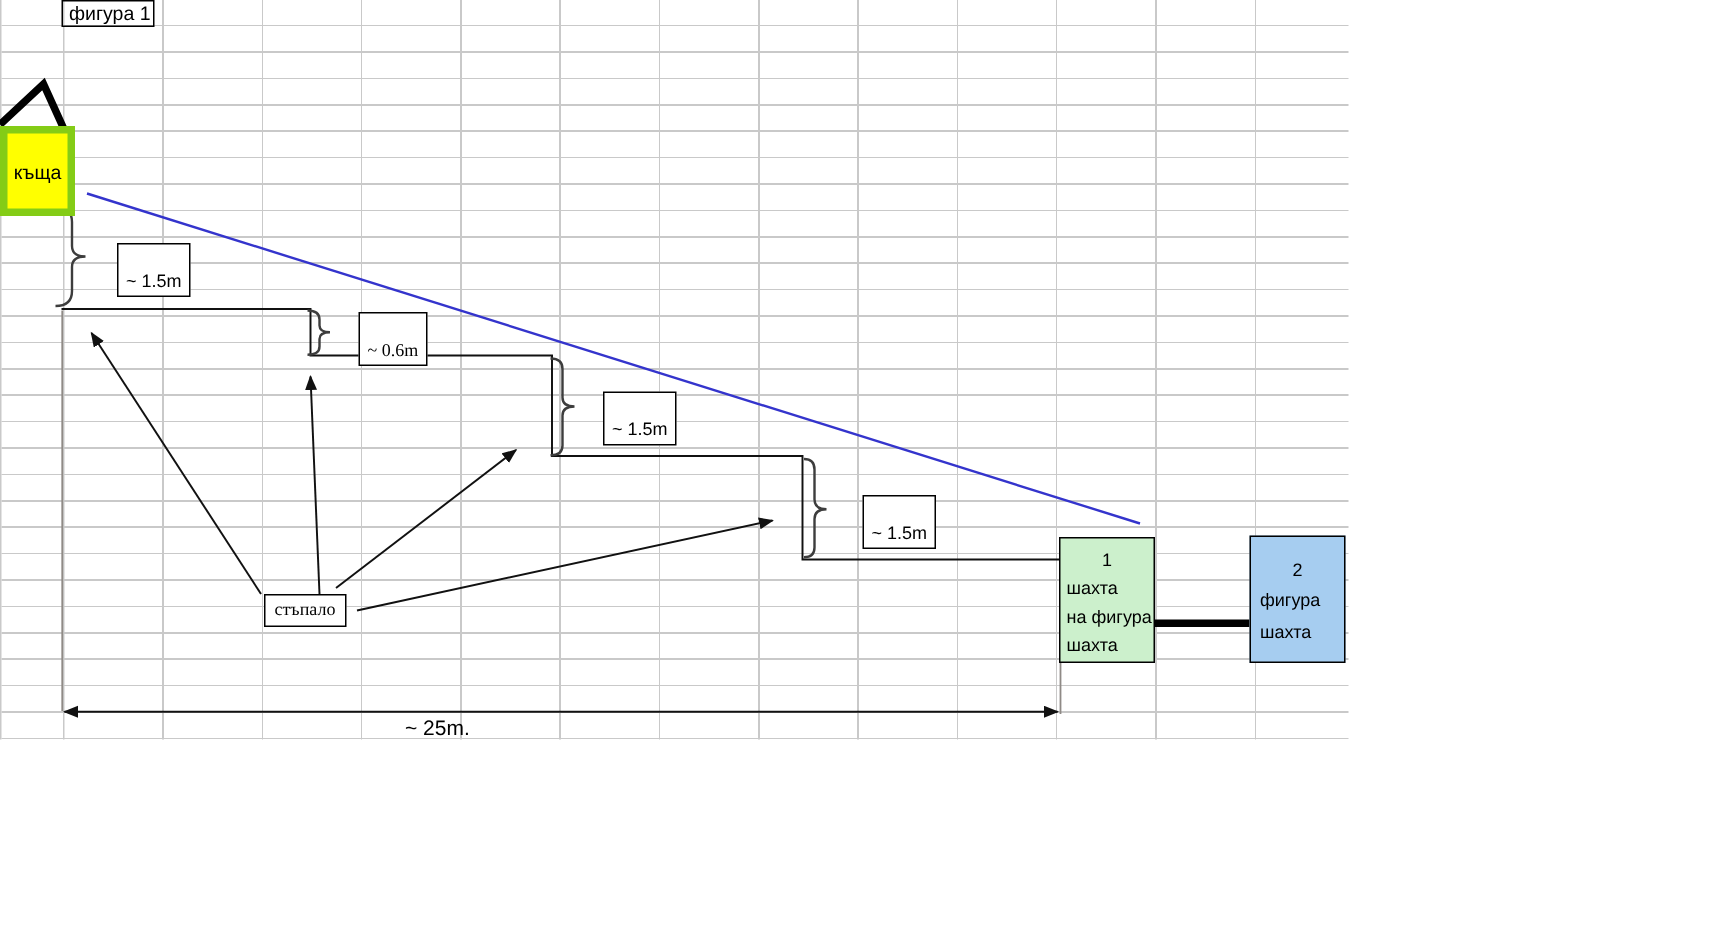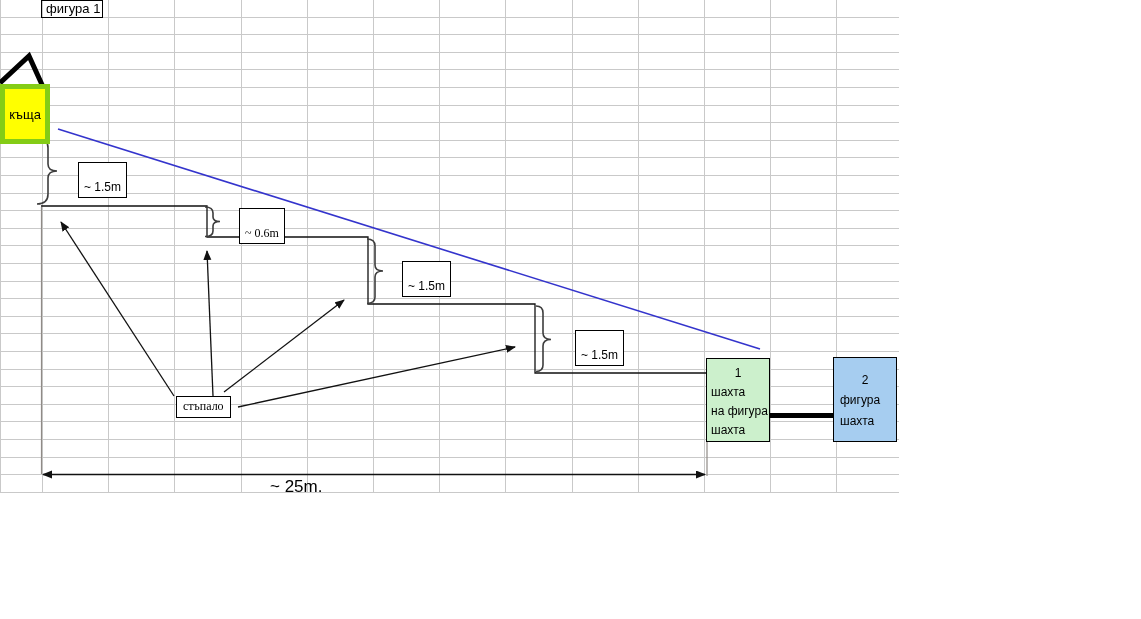--- a/index.html
+++ b/index.html
@@ -44,21 +44,21 @@
   }
   .shaft{
     position:absolute;border:1px solid #000;font-size:12px;box-sizing:border-box;
   }
   #shaft1{left:706px;top:358px;width:64px;height:84px;background:var(--boundary-shaft-fill,#ccf0cc);padding-top:5px;}
   #shaft2{left:833px;top:357px;width:64px;height:85px;background:var(--street-shaft-fill,#a6cdf0);padding-top:13px;}
   .shaft .num{display:block;text-align:center;line-height:19px;}
   #shaft1 .ln{display:block;padding-left:4px;line-height:19px;}
   #shaft2 .ln{display:block;padding-left:6px;line-height:21px;}
   #pipe{position:absolute;left:770px;top:413px;width:63px;height:5px;background:#000;}
-  #dist{position:absolute;left:270px;top:477px;font-size:17px;}
+  #dist{position:absolute;left:270px;top:477px;font-size:14px;}
 </style>
 </head>
 <body>
 
 <div id="stage">
 
   <div id="grid">
     <div id="colgrid"></div>
   </div>
 

